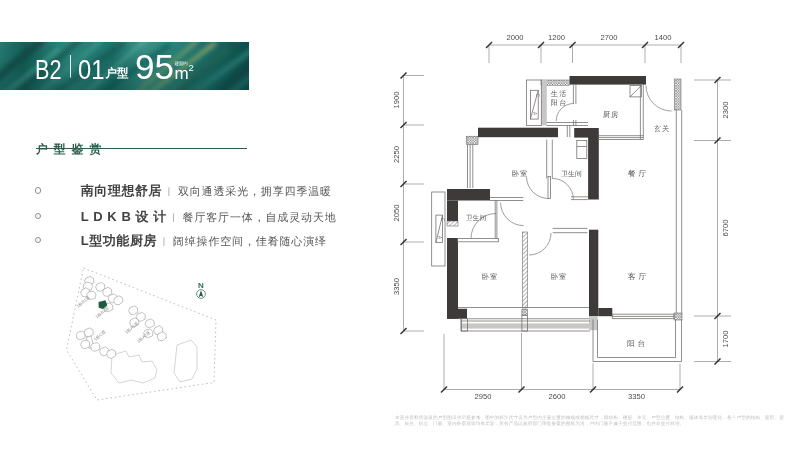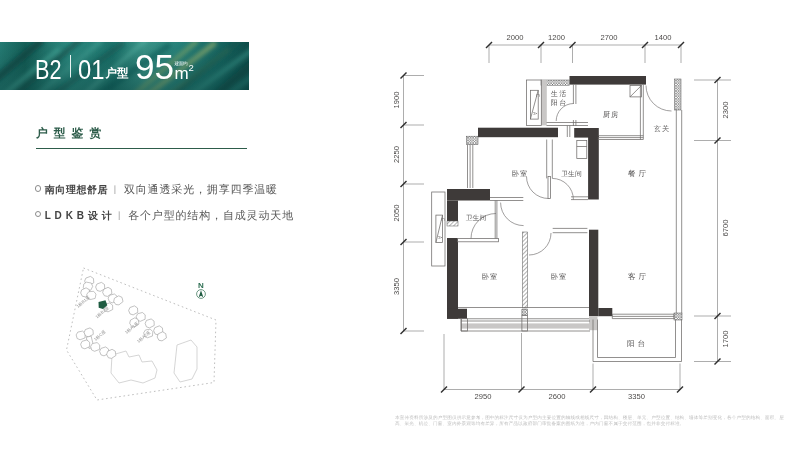--- a/index.html
+++ b/index.html
@@ -5,27 +5,27 @@
   html,body{margin:0;padding:0;}
   body{width:800px;height:449px;overflow:hidden;background:#fff;
        font-family:"Liberation Sans",sans-serif;position:relative;}
   #page{position:absolute;left:0;top:0;width:800px;height:449px;}
 
   
   #banner{position:absolute;left:0;top:42px;width:249px;height:48px;overflow:hidden;}
   #bannertxt{position:absolute;left:0;top:42px;width:249px;height:48px;color:#fff;}
 
   
-  #title{position:absolute;left:36px;top:126px;font-size:11.8px;font-weight:700;
+  #title{position:absolute;left:36px;top:142px;font-size:11.8px;font-weight:700;
          color:#2d5c4a;letter-spacing:6px;}
   #tline{position:absolute;left:36px;top:147.5px;width:211px;height:1.5px;background:#2d5c4a;}
   .brow{position:absolute;left:35px;width:280px;height:12px;font-size:9.3px;color:#595959;white-space:nowrap;}
   .brow .dot{display:inline-block;width:4.2px;height:4.2px;border:1px solid #8c8c8c;
              border-radius:50%;vertical-align:1.5px;margin-right:3.6px;}
-  .brow b{color:#434343;letter-spacing:.55px;font-size:10px;}
+  .brow b{color:#434343;letter-spacing:.55px;font-size:13px;margin-left:36px;}
   .brow .bar{color:#9a9a9a;padding:0 4px 0 2.5px;}
   .brow span.t{font-size:11px;color:#575757;letter-spacing:.85px;}
 </style>
 </head>
 <body>
 <div id="page">
 
   <svg id="banner" width="249" height="48" viewBox="0 0 249 48" preserveAspectRatio="none">
     <defs>
       <linearGradient id="bg0" x1="0" y1="0" x2="1" y2="0">
@@ -76,21 +76,22 @@
       <text x="174.5" y="37" font-size="17" textLength="13.5">m</text>
       <text x="174.5" y="22.5" font-size="4.6" textLength="13">建面约</text>
       <text x="188.5" y="29" font-size="9.5">2</text>
     </g>
   </svg>
 
   <div id="title">户型鉴赏</div>
   <div id="tline"></div>
 
   <div class="brow" style="top:182px;"><span class="dot"></span><b>南向理想舒居</b><span class="bar">丨</span><span class="t">双向通透采光，拥享四季温暖</span></div>
-  <div class="brow" style="top:207.5px;"><span class="dot"></span><b>L D K B 设 计</b><span class="bar">丨</span><span class="t">各个户型的结构，自成灵动天地</span></div>
+  <div class="brow" style="top:207.5px;"><span class="dot"></span><b>L D K B 设 计</b><span class="bar">丨</span><span class="t">餐厅客厅一体，自成灵动天地</span></div>
+  <div class="brow" style="top:231.5px;"><span class="dot"></span><b>L型功能厨房</b><span class="bar">丨</span><span class="t">阔绰操作空间，佳肴随心演绎</span></div>
 
   <svg id="siteplan" style="position:absolute;left:0;top:0" width="800" height="449" viewBox="0 0 800 449">
     <defs>
       <path id="un" d="M -4.6 -1.6 L -2.4 -4 L 2.5 -4 L 4.6 -1 L 3.4 3.2 L -1.8 4 L -4.4 2.1 Z"></path>
     </defs>
 
     <path d="M 83.5 268 L 216 320 L 214 382.5 L 97 400 L 66.5 350 Z" fill="none" stroke="#a8a8a8" stroke-width=".75" stroke-dasharray="1.6,2.8"></path>
 
     <g fill="none" stroke="#d0d0d0" stroke-width=".9">
       <path d="M 112 355 l 14 -4 3 6 10 -2 3 7 10 -1 5 9 -2 8 -12 5 -12 -3 -12 3 -8 -10 Z"></path>

